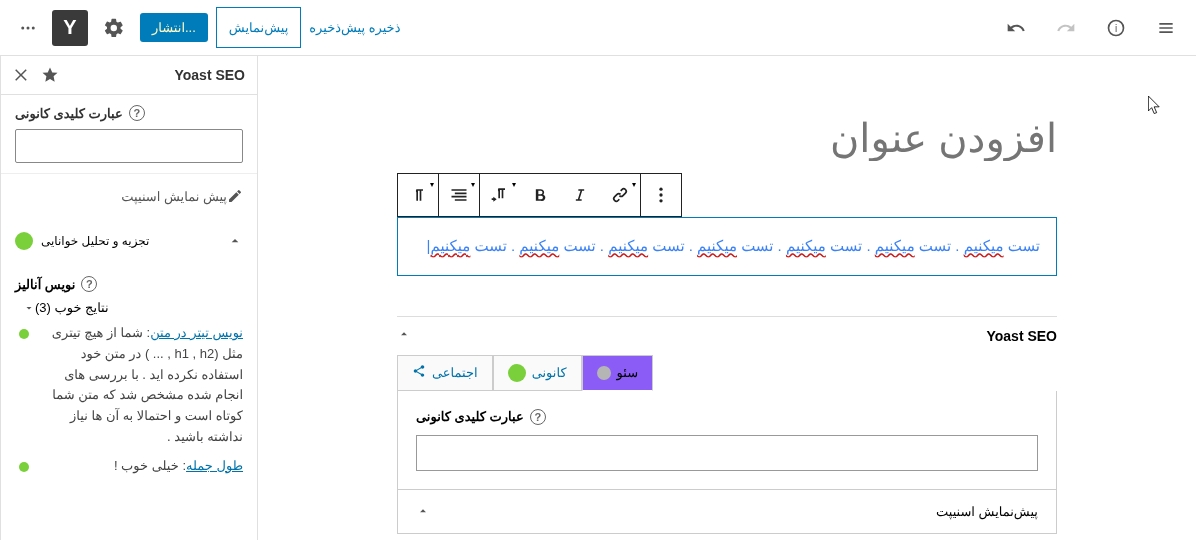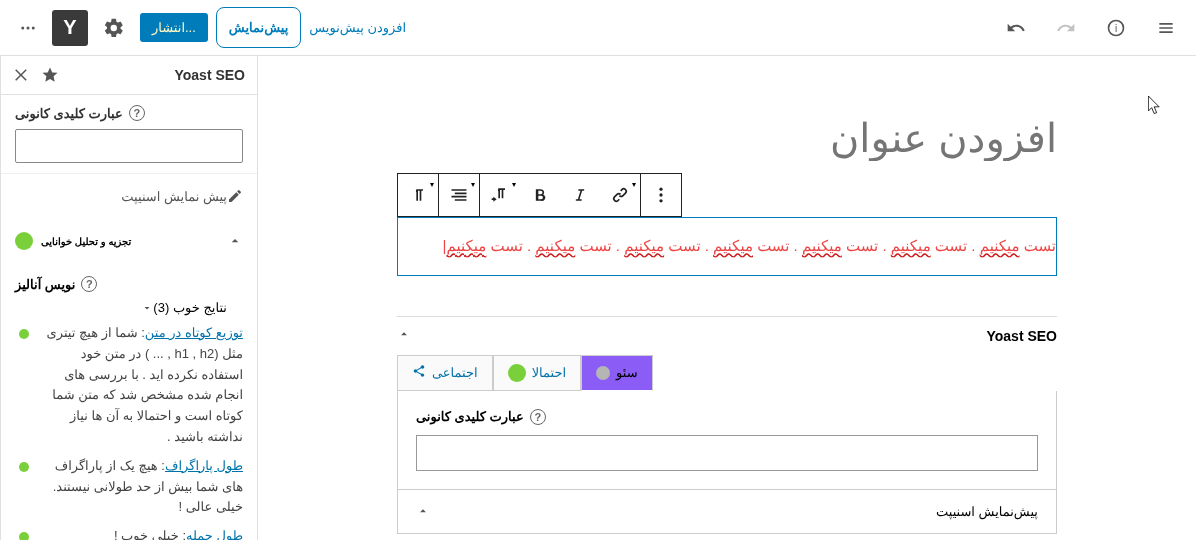--- a/index.html
+++ b/index.html
@@ -9,21 +9,21 @@
     .top-toolbar-right { display: flex; align-items: center; gap: 14px; }
     .top-toolbar-left { display: flex; align-items: center; gap: 8px; direction: ltr; }
     .top-toolbar-right svg { width: 20px; height: 20px; fill: #555; cursor: pointer; }
     
     .top-icon-btn { display: inline-flex; width: 36px; height: 36px; align-items: center; justify-content: center; border-radius: 3px; cursor: pointer; }
     .top-icon-btn.faded svg { opacity: 0.35; }
     .top-more-btn { width: 32px; height: 32px; display: inline-flex; align-items: center; justify-content: center; }
     .yoast-logo { width: 36px; height: 36px; background: #3a3a3a; color: #fff; border-radius: 3px; display: inline-flex; align-items: center; justify-content: center; font-weight: bold; font-size: 20px; }
     .gear-btn svg { width: 22px; height: 22px; fill: #555; }
     .publish-btn { background: #007cba; color: #fef9c3; border: none; border-radius: 3px; padding: 7px 12px; font-size: 13px; cursor: pointer; }
-    .preview-btn { background: #fff; color: #007cba; border: 1px solid #007cba; border-radius: 8px; padding: 12px 12px; font-size: 13px; cursor: pointer; font-weight: bold; }
+    .preview-btn { background: #fff; color: #007cba; border: 1px solid #007cba; border-radius: 0; padding: 12px 12px; font-size: 13px; cursor: pointer; }
     .save-draft-link { color: #007cba; font-size: 13px; cursor: pointer; margin-right: 12px; }
     
     .main-wrap { display: flex; flex-direction: row-reverse; height: calc(100% - 56px); }
     
     .sidebar { width: 258px; min-width: 258px; background: #fff; border-right: 1px solid #e0e0e0; border-left: 1px solid #e0e0e0; overflow-y: auto; direction: rtl; }
     .sidebar-head { display: flex; align-items: center; justify-content: space-between; border-bottom: 1px solid #e0e0e0; padding: 10px 12px; }
     .sidebar-title { font-size: 14px; font-weight: 600; color: #333; }
     .sidebar-head-right { display: flex; gap: 10px; align-items: center; direction: ltr; }
     .sidebar-head-right svg { width: 18px; height: 18px; fill: #555; cursor: pointer; }
     
@@ -33,37 +33,37 @@
     .sb-edit-snippet { display: flex; align-items: center; justify-content: space-between; padding: 14px; color: #555; font-size: 13px; }
     .sb-edit-snippet span { flex: 1; }
     .sb-edit-snippet svg { width: 16px; height: 16px; fill: #555; }
     
     .sb-readability { padding: 14px; display: flex; align-items: center; justify-content: space-between; gap: 8px; }
     .sb-readability-label { display: flex; align-items: center; gap: 8px; }
     .smile { width: 18px; height: 18px; background: #7ad03a; border-radius: 50%; position: relative; }
     .chev-down { width: 16px; height: 16px; fill: #555; }
     
     .sb-res-title { display: flex; align-items: center; justify-content: flex-end; gap: 6px; font-size: 13px; font-weight: 600; padding: 12px 14px 4px; }
-    .sb-good-head { display: flex; justify-content: flex-start; align-items: center; gap: 0; font-size: 13px; padding: 4px 30px; cursor: pointer; }
+    .sb-good-head { display: flex; justify-content: flex-end; align-items: center; gap: 0; font-size: 13px; padding: 4px 22px; cursor: pointer; }
     .chev-up { width: 12px; height: 12px; fill: #555; }
     
     .sb-item { display: flex; align-items: flex-start; gap: 8px; padding: 4px 14px 4px 18px; font-size: 13px; color: #444; line-height: 1.6; justify-content: flex-end; }
     .sb-bullet { width: 10px; height: 10px; border-radius: 50%; background: #7ad03a; flex-shrink: 0; margin-top: 6px; }
     .sb-item-text { flex: 1; text-align: right; }
     .sb-link { color: #0073aa; text-decoration: underline; cursor: pointer; }
     
     .canvas { flex: 1; background: #fff; overflow-y: auto; }
     .editor-block { max-width: 720px; margin: 60px auto 0; padding: 0 30px; }
     .title-input { border: none; width: 100%; font-size: 40px; color: #a7a7a7; text-align: right; outline: none; }
     .block-toolbar { border: 1px solid #222; background: #fff; display: inline-flex; align-items: center; height: 44px; margin-top: 12px; float: left; direction: ltr; }
     .bt-sep { width: 1px; height: 100%; background: #222; }
     .bt-btn { width: 40px; height: 100%; display: inline-flex; align-items: center; justify-content: center; position: relative; }
     .bt-btn svg { width: 20px; height: 20px; fill: #222; }
     .bt-dd { position: absolute; top: 6px; right: 4px; font-size: 8px; }
-    .content-area { clear: both; border: 1px solid #007cba; padding: 14px 0; margin-top: 0; font-size: 15px; color: #ef4444; line-height: 1.9; text-align: right; direction: rtl; }
+    .content-area { clear: both; border: 1px solid #007cba; padding: 14px 16px; margin-top: 0; font-size: 15px; color: #3b82f6; line-height: 1.9; text-align: right; direction: rtl; }
     .content-area span.red { text-decoration: underline wavy #cc1818; text-decoration-skip-ink: none; }
     
     .yoast-footer { max-width: 720px; margin: 40px auto 0; padding: 0 0 12px; border-top: 1px solid #ddd; }
     .yf-head { display: flex; align-items: center; justify-content: space-between; padding: 10px 0; }
     .yf-title { font-size: 14px; font-weight: 600; }
     .yf-caret svg { width: 14px; height: 14px; fill: #555; }
     .yf-tabs { display: flex; gap: 0; border-bottom: none; justify-content: flex-end; }
     .yf-tab { border: 1px solid #ccc; padding: 8px 14px; font-size: 13px; display: flex; align-items: center; gap: 6px; background: #8b5cf6; border-bottom: 1px solid #ccc; }
     .yf-tab.active { border-bottom: 1px solid #fff; border-top: 1px solid #ccc; }
     .yf-tab.inactive { background: #fafafa; color: #0073aa; text-align: center; }
@@ -113,21 +113,21 @@
         </svg>
     </span>
     <span class="yoast-logo">Y</span>
     <span class="top-icon-btn gear-btn">
       <svg viewBox="0 0 24 24">
           <path d="M19.14,12.94a7,7,0,0,0,.05-.94,7,7,0,0,0-.05-.94l2.11-1.65a.5.5,0,0,0,.12-.64l-2-3.46a.5.5,0,0,0-.61-.22l-2.49,1a7,7,0,0,0-1.62-.94l-.38-2.65A.5.5,0,0,0,13.77,2H9.77a.5.5,0,0,0-.5.42L8.89,5.07A7,7,0,0,0,7.27,6l-2.49-1a.5.5,0,0,0-.61.22l-2,3.46a.5.5,0,0,0,.12.64L4.4,11a7,7,0,0,0,0,1.88L2.29,14.5a.5.5,0,0,0-.12.64l2,3.46a.5.5,0,0,0,.61.22l2.49-1a7,7,0,0,0,1.62.94l.38,2.65a.5.5,0,0,0,.5.42h4a.5.5,0,0,0,.5-.42l.38-2.65a7,7,0,0,0,1.62-.94l2.49,1a.5.5,0,0,0,.61-.22l2-3.46a.5.5,0,0,0-.12-.64ZM11.77,15.5A3.5,3.5,0,1,1,15.27,12,3.5,3.5,0,0,1,11.77,15.5Z"></path>
         </svg>
     </span>
     <button class="publish-btn">انتشار...</button>
     <button class="preview-btn">پیش‌نمایش</button>
-    <span class="save-draft-link">افزودن پیش‌نویس</span>
+    <span class="save-draft-link">ذخیره پیش‌ذخیره</span>
   </div>
 </div>
 
 <div class="main-wrap">
 
   <div class="sidebar">
     <div class="sidebar-head">
       <span class="sidebar-title">Yoast SEO</span>
       <span class="sidebar-head-right">
         <svg viewBox="0 0 24 24">
@@ -152,44 +152,40 @@
           <path d="M3 17.25V21h3.75l11-11.04-3.75-3.75L3 17.25zM20.71 7.04a1 1 0 0 0 0-1.41l-2.34-2.34a1 1 0 0 0-1.41 0l-1.83 1.83 3.75 3.75 1.83-1.83z"></path>
         </svg>
       <span>پیش نمایش اسنیپت</span>
     </div>
 
     <div class="sb-readability">
       <svg class="chev-down" viewBox="0 0 24 24">
           <path d="M7 14l5-5 5 5z"></path>
         </svg>
       <span class="sb-readability-label">
-        <span style="font-size:10px;font-weight:bold;">تجزیه و تحلیل خوانایی</span>
+        <span style="font-size:12px;">تجزیه و تحلیل خوانایی</span>
         <span class="smile"></span>
       </span>
     </div>
 
     <div class="sb-res-title">
       <span class="help-ico">?</span>
       <span>نویس آنالیز</span>
     </div>
 
     <div class="sb-good-head">
       <span>نتایج خوب (3)</span>
       <svg class="chev-up" viewBox="0 0 24 24">
           <path d="M7 10l5 5 5-5z"></path>
         </svg>
     </div>
 
     <div id="sb-items">
         <div class="sb-item">
-          <span class="sb-item-text"><span class="sb-link">توزیع کوتاه در متن</span>: شما از هیچ تیتری مثل (h1 , h2 , ... ) در متن خود استفاده نکرده اید . با بررسی های انجام شده مشخص شد که متن شما کوتاه است و احتمالا به آن ها نیاز نداشته باشید .</span>
-          <span class="sb-bullet"></span>
-        </div>
-        <div class="sb-item">
-          <span class="sb-item-text"><span class="sb-link">طول پاراگراف</span>: هیچ یک از پاراگراف های شما بیش از حد طولانی نیستند. خیلی عالی !</span>
+          <span class="sb-item-text"><span class="sb-link">نویس تیتر در متن</span>: شما از هیچ تیتری مثل (h1 , h2 , ... ) در متن خود استفاده نکرده اید . با بررسی های انجام شده مشخص شد که متن شما کوتاه است و احتمالا به آن ها نیاز نداشته باشید .</span>
           <span class="sb-bullet"></span>
         </div>
         <div class="sb-item">
           <span class="sb-item-text"><span class="sb-link">طول جمله</span>: خیلی خوب !</span>
           <span class="sb-bullet"></span>
         </div>
       </div>
   </div>
 
   <div class="canvas">
@@ -251,21 +247,21 @@
           <span class="yf-caret"><svg viewBox="0 0 24 24">
                 <path d="M7 14l5-5 5 5z"></path>
               </svg></span>
         </div>
         <div class="yf-tabs">
           <span class="yf-tab active">
             <span>سئو</span>
             <span class="gray-dot"></span>
           </span>
           <span class="yf-tab inactive">
-            <span>احتمالا</span>
+            <span>کانونی</span>
             <span class="smile"></span>
           </span>
           <span class="yf-tab inactive">
             <span>اجتماعی</span>
             <span class="share-ico">
               <svg width="14" height="14" viewBox="0 0 24 24" fill="#0073aa">
                   <path d="M18 16.08c-.76 0-1.44.3-1.96.77L8.91 12.7c.05-.23.09-.46.09-.7s-.04-.47-.09-.7l7.05-4.11c.54.5 1.25.81 2.04.81 1.66 0 3-1.34 3-3s-1.34-3-3-3-3 1.34-3 3c0 .24.04.47.09.7L8.04 9.81C7.5 9.31 6.79 9 6 9c-1.66 0-3 1.34-3 3s1.34 3 3 3c.79 0 1.5-.31 2.04-.81l7.12 4.16c-.05.21-.08.43-.08.65 0 1.61 1.31 2.92 2.92 2.92 1.61 0 2.92-1.31 2.92-2.92s-1.31-2.92-2.92-2.92z"></path>
                 </svg>
             </span>
           </span>

